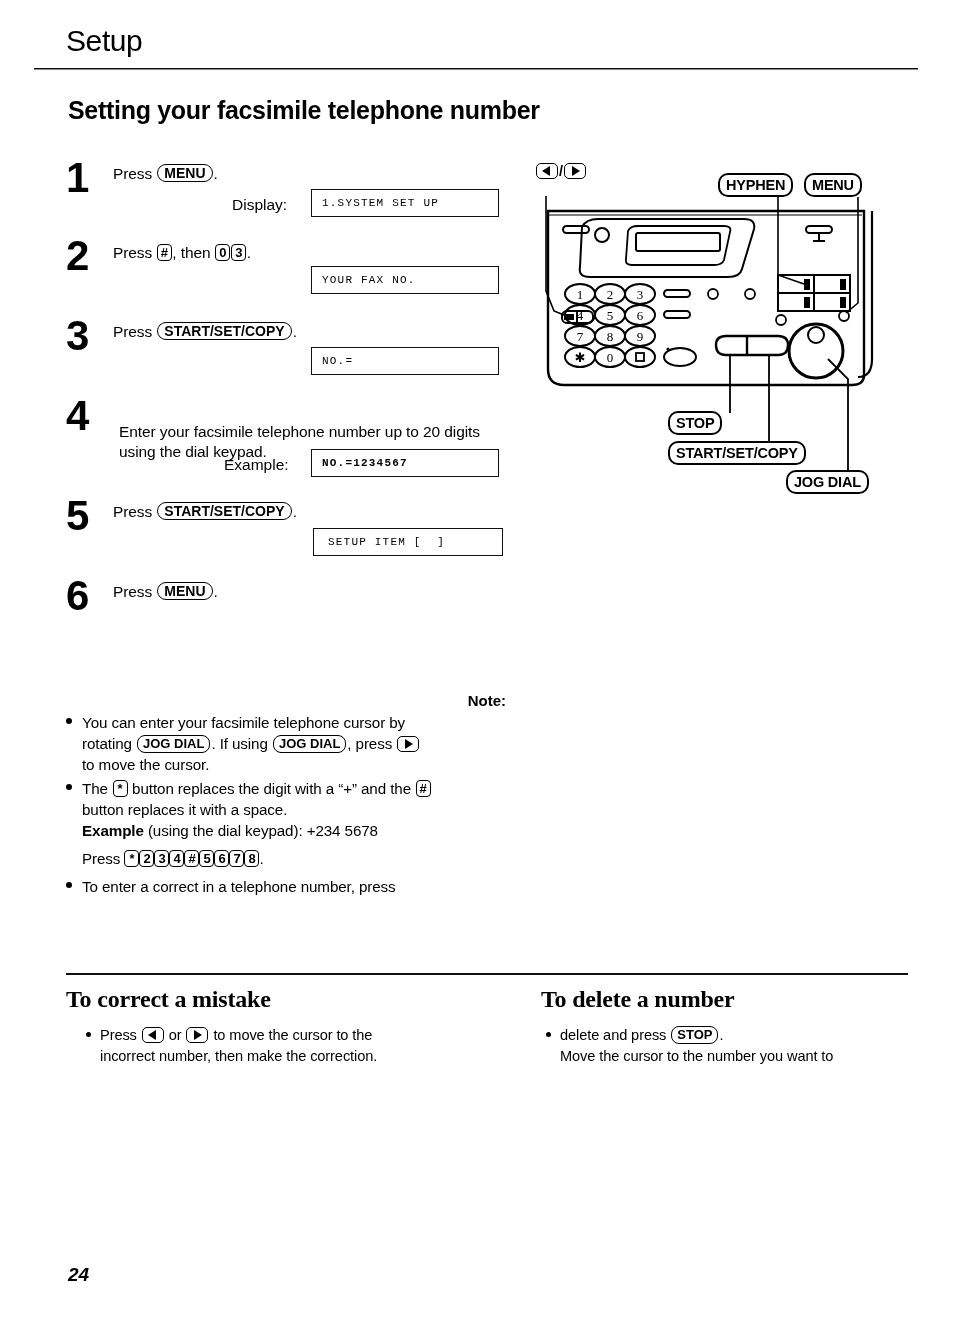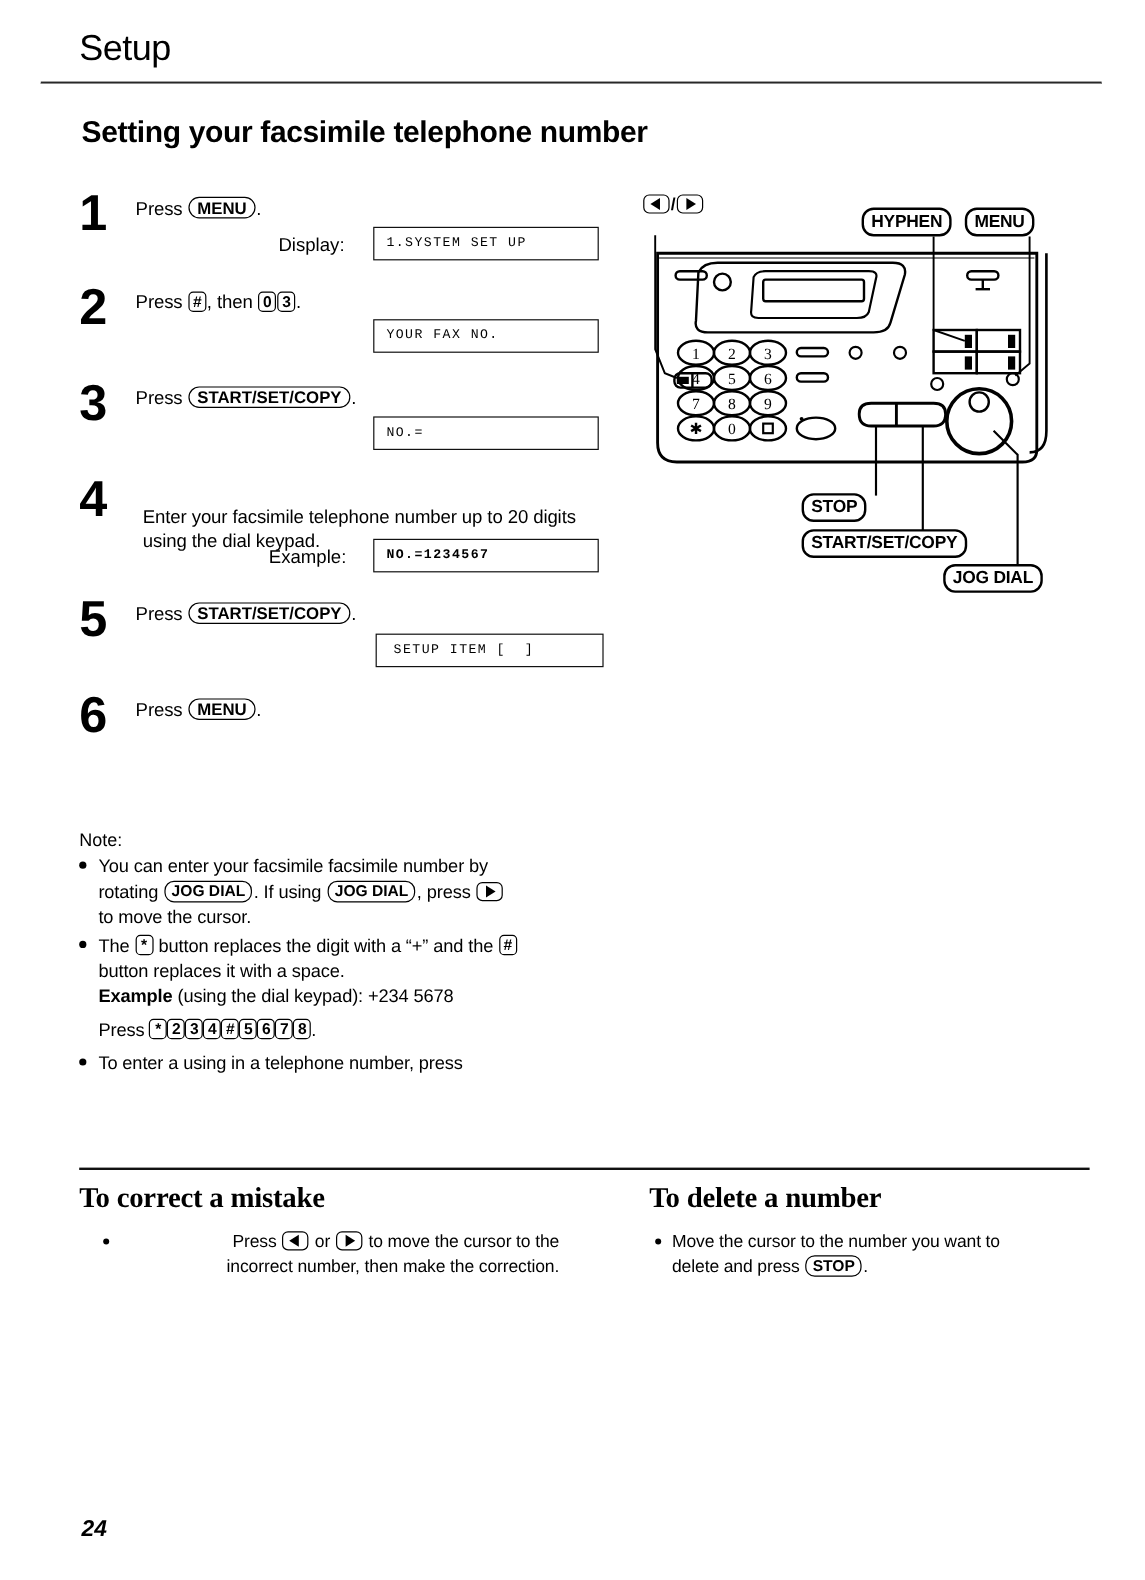--- a/index.html
+++ b/index.html
@@ -131,21 +131,21 @@
     white-space: pre;
   }
   .lcd-label {
     position: absolute;
     font-size: 15.5px;
     line-height: 20px;
   }
 
   
   #note-block { position: absolute; left: 66px; top: 692px; width: 440px; }
-  #note-title { font-size: 15px; font-weight: normal; margin-bottom: 3px; }
+  #note-title { font-size: 15px; font-weight: bold; margin-bottom: 3px; text-align: right; }
   .note-li {
     position: relative;
     padding-left: 16px;
     font-size: 15.2px;
     line-height: 21px;
     margin-bottom: 3px;
     letter-spacing: -0.1px;
   }
   .note-li > .bullet {
     position: absolute; left: 0; top: 6px;
@@ -252,53 +252,53 @@
 <div class="step-num" style="left:66px; top:576px;">6</div>
 <div class="step-text" style="left:113px; top:582px;">
   <span>Press </span><span class="keycap">MENU</span><span>.</span>
 </div>
 
 <div id="note-block">
   <div id="note-title">Note:</div>
 
   <div class="note-li">
     <span class="bullet"></span>
-    <span class="ind">You can enter your facsimile facsimile number by</span>
+    <span class="ind">You can enter your facsimile telephone cursor by</span>
     <span class="ind"><span>rotating </span><span class="keycap sm">JOG DIAL</span><span>. If using </span><span class="keycap sm">JOG DIAL</span><span>, press </span><span class="keyarrow right"></span></span>
     <span class="ind">to move the cursor.</span>
   </div>
 
   <div class="note-li">
     <span class="bullet"></span>
     <span class="ind"><span>The </span><span class="keysq">*</span><span> button replaces the digit with a “+” and the </span><span class="keysq">#</span></span>
     <span class="ind">button replaces it with a space.</span>
     <span class="ind"><b class="ex">Example</b><span> (using the dial keypad):  +234  5678</span></span>
     <span class="ind" style="margin-top:7px; display:block;"><span>Press </span><span class="keysq tight">*</span><span class="keysq tight">2</span><span class="keysq tight">3</span><span class="keysq tight">4</span><span class="keysq tight">#</span><span class="keysq tight">5</span><span class="keysq tight">6</span><span class="keysq tight">7</span><span class="keysq tight">8</span><span>.</span></span>
   </div>
 
   <div class="note-li" style="margin-top:7px;">
     <span class="bullet"></span>
-    <span class="ind">To enter a using in a telephone number, press</span>
+    <span class="ind">To enter a correct in a telephone number, press</span>
   </div>
 </div>
 
 <div id="bottom-rule"></div>
 
 <div class="col-title" style="left:66px; top:986px;">To correct a mistake</div>
-<div class="col-body" style="left:86px; top:1025px; width:380px;text-align:right;">
+<div class="col-body" style="left:86px; top:1025px; width:380px;">
   <span class="bullet"></span>
   <span class="txt"><span>Press </span><span class="keyarrow left"></span><span> or </span><span class="keyarrow right"></span><span> to move the cursor to the</span></span>
   <span class="txt">incorrect number, then make the correction.</span>
 </div>
 
 <div class="col-title" style="left:541px; top:986px;">To delete a number</div>
 <div class="col-body" style="left:546px; top:1025px; width:370px;">
   <span class="bullet"></span>
+  <span class="txt"><span>delete and press </span><span class="keycap sm">STOP</span><span>.</span></span>
   <span class="txt">Move the cursor to the number you want to</span>
-  <span class="txt"><span>delete and press </span><span class="keycap sm">STOP</span><span>.</span></span>
 </div>
 
 <div id="page-number">24</div>
 
 <div id="fax-diagram">
   <svg width="390" height="340" viewBox="0 0 390 340" xmlns="http://www.w3.org/2000/svg" fill="none" stroke="#000" stroke-width="2">
 
     <path d="M18,33 L18,128 L26,148 L36,152" stroke-width="1.6"></path>
 
     <path d="M20,48 L336,48 L336,212 Q336,222 324,222 L36,222 Q20,222 20,206 Z" stroke-width="2.4"></path>

